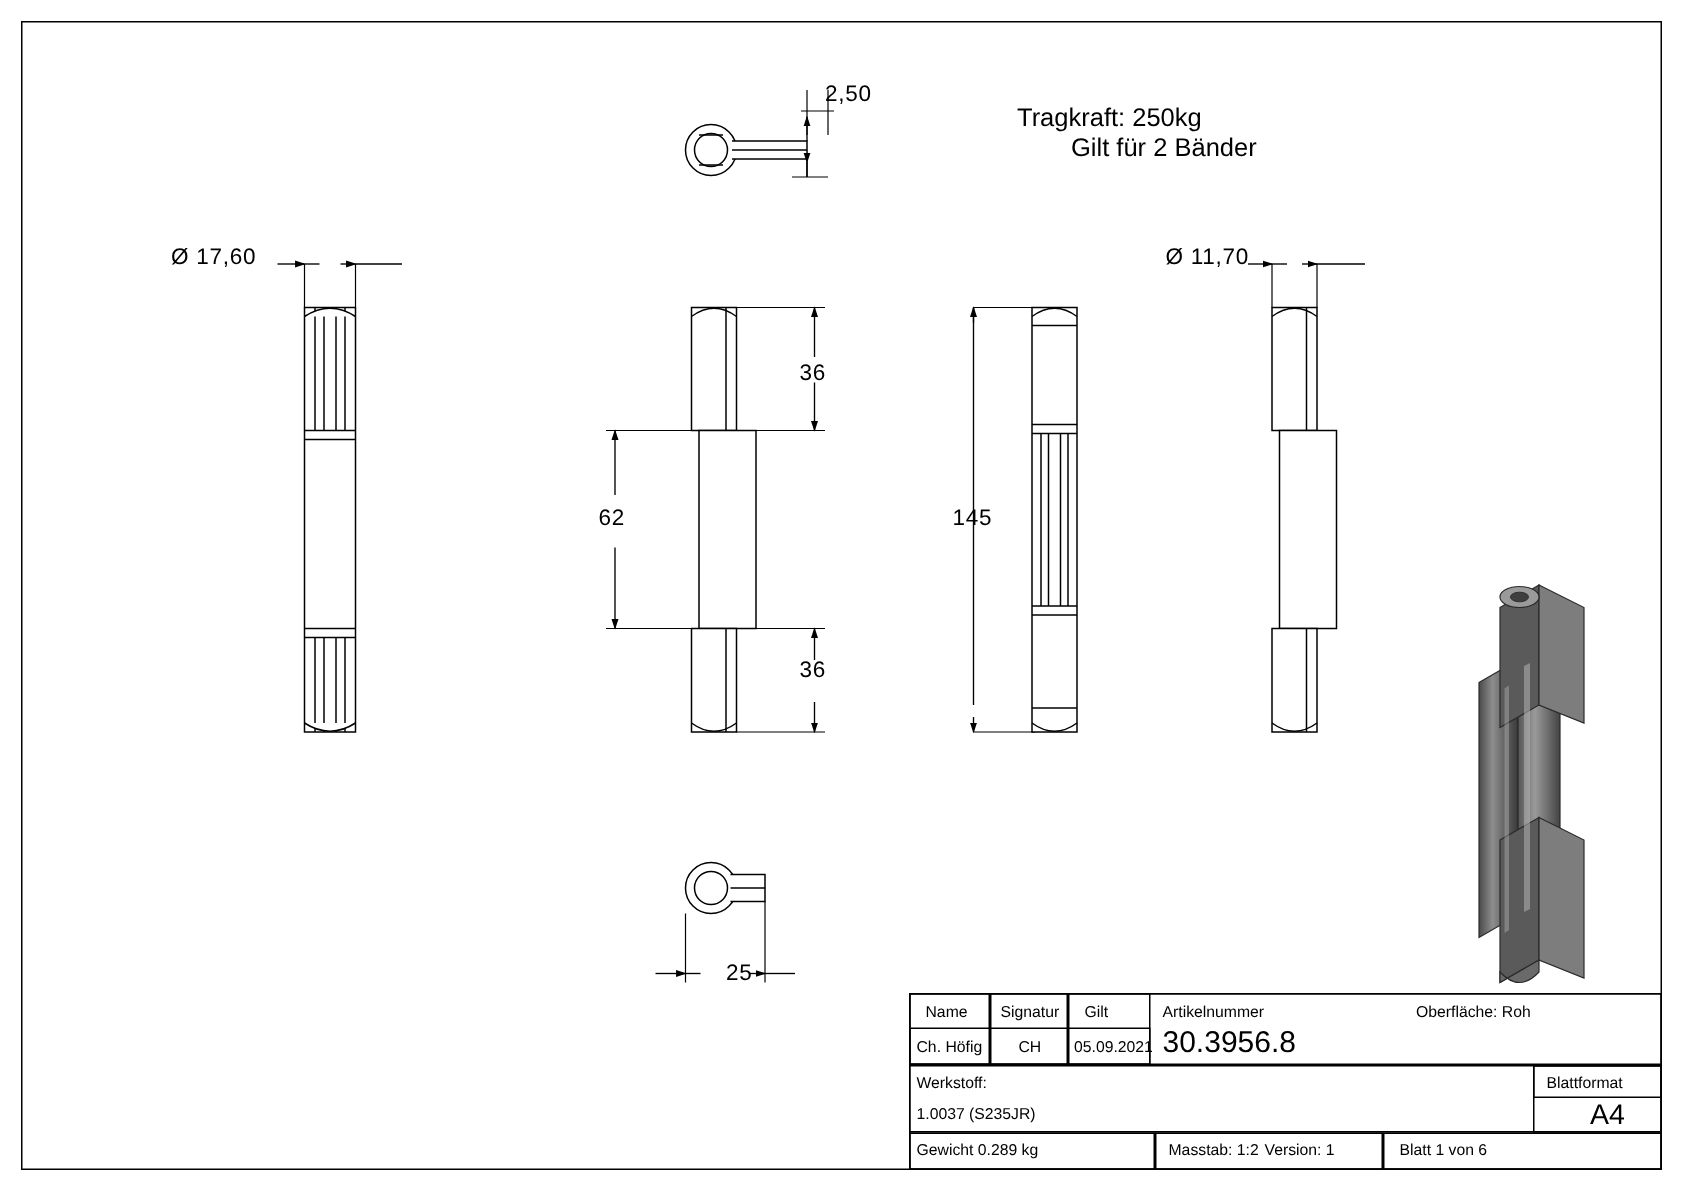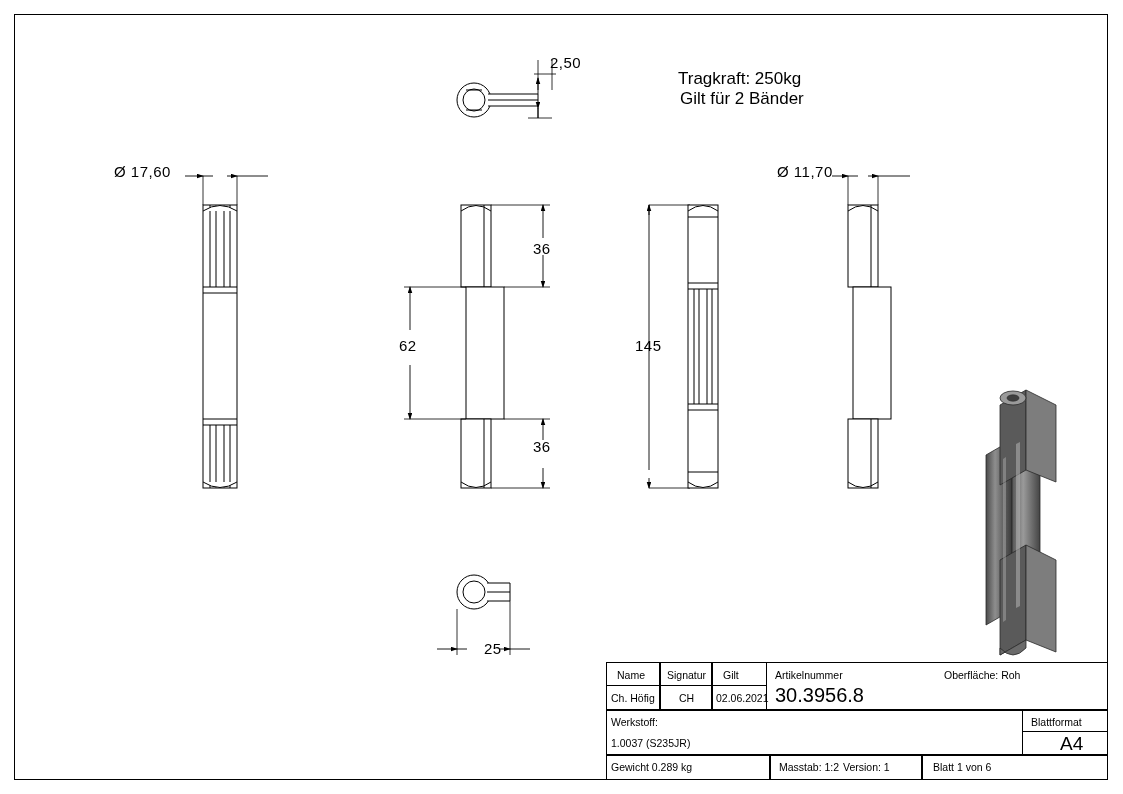--- a/index.html
+++ b/index.html
@@ -177,21 +177,21 @@
       <path d="M1000,648 Q1013,662 1026,648 L1026,640 L1000,655 Z" fill="#6a6a6a" stroke="#2a2a2a" stroke-width="0.8"></path>
 
       <path d="M1016,444 L1020,442 L1020,606 L1016,608 Z" fill="#b5b5b5" opacity="0.55"></path>
       <path d="M1003,459 L1006,457 L1006,620 L1003,622 Z" fill="#cccccc" opacity="0.35"></path>
     </g>
   </svg>
 
   <div class="lbl dimtxt" style="left:550px;top:54px;">2,50</div>
 
   <div class="lbl note" style="left:678px;top:69px;">Tragkraft: 250kg</div>
-  <div class="lbl note" style="left:680px;top:89px;text-align:center;">Gilt für 2 Bänder</div>
+  <div class="lbl note" style="left:714px;top:89px;text-align:center;">Gilt für 2 Bänder</div>
 
   <div class="lbl dimtxt" style="left:114px;top:163px;">Ø 17,60</div>
   <div class="lbl dimtxt" style="left:777px;top:163px;">Ø 11,70</div>
 
   <div class="lbl dimtxt" style="left:533px;top:240px;">36</div>
   <div class="lbl dimtxt" style="left:533px;top:438px;">36</div>
   <div class="lbl dimtxt" style="left:399px;top:337px;">62</div>
   <div class="lbl dimtxt" style="left:635px;top:337px;">145</div>
   <div class="lbl dimtxt" style="left:484px;top:640px;">25</div>
 
@@ -216,21 +216,21 @@
     <div class="tb" style="left:922px;top:755px;width:186px;height:25px;"></div>
 
     <div class="tbtxt" style="left:617px;top:669px;">Name</div>
     <div class="tbtxt" style="left:667px;top:669px;">Signatur</div>
     <div class="tbtxt" style="left:723px;top:669px;">Gilt</div>
     <div class="tbtxt" style="left:775px;top:669px;">Artikelnummer</div>
     <div class="tbtxt" style="left:944px;top:669px;">Oberfläche:  Roh</div>
 
     <div class="tbtxt" style="left:611px;top:692px;">Ch. Höfig</div>
     <div class="tbtxt" style="left:679px;top:692px;">CH</div>
-    <div class="tbtxt" style="left:716px;top:692px;">02.06.2021</div>
+    <div class="tbtxt" style="left:716px;top:692px;">05.09.2021</div>
     <div class="tbbig" style="left:775px;top:684px;">30.3956.8</div>
 
     <div class="tbtxt" style="left:611px;top:716px;">Werkstoff:</div>
     <div class="tbtxt" style="left:611px;top:737px;">1.0037 (S235JR)</div>
     <div class="tbtxt" style="left:1031px;top:716px;">Blattformat</div>
     <div class="tba4" style="left:1060px;top:733px;">A4</div>
 
     <div class="tbtxt" style="left:611px;top:761px;">Gewicht 0.289 kg</div>
     <div class="tbtxt" style="left:779px;top:761px;">Masstab: 1:2</div>
     <div class="tbtxt" style="left:843px;top:761px;">Version: 1</div>

